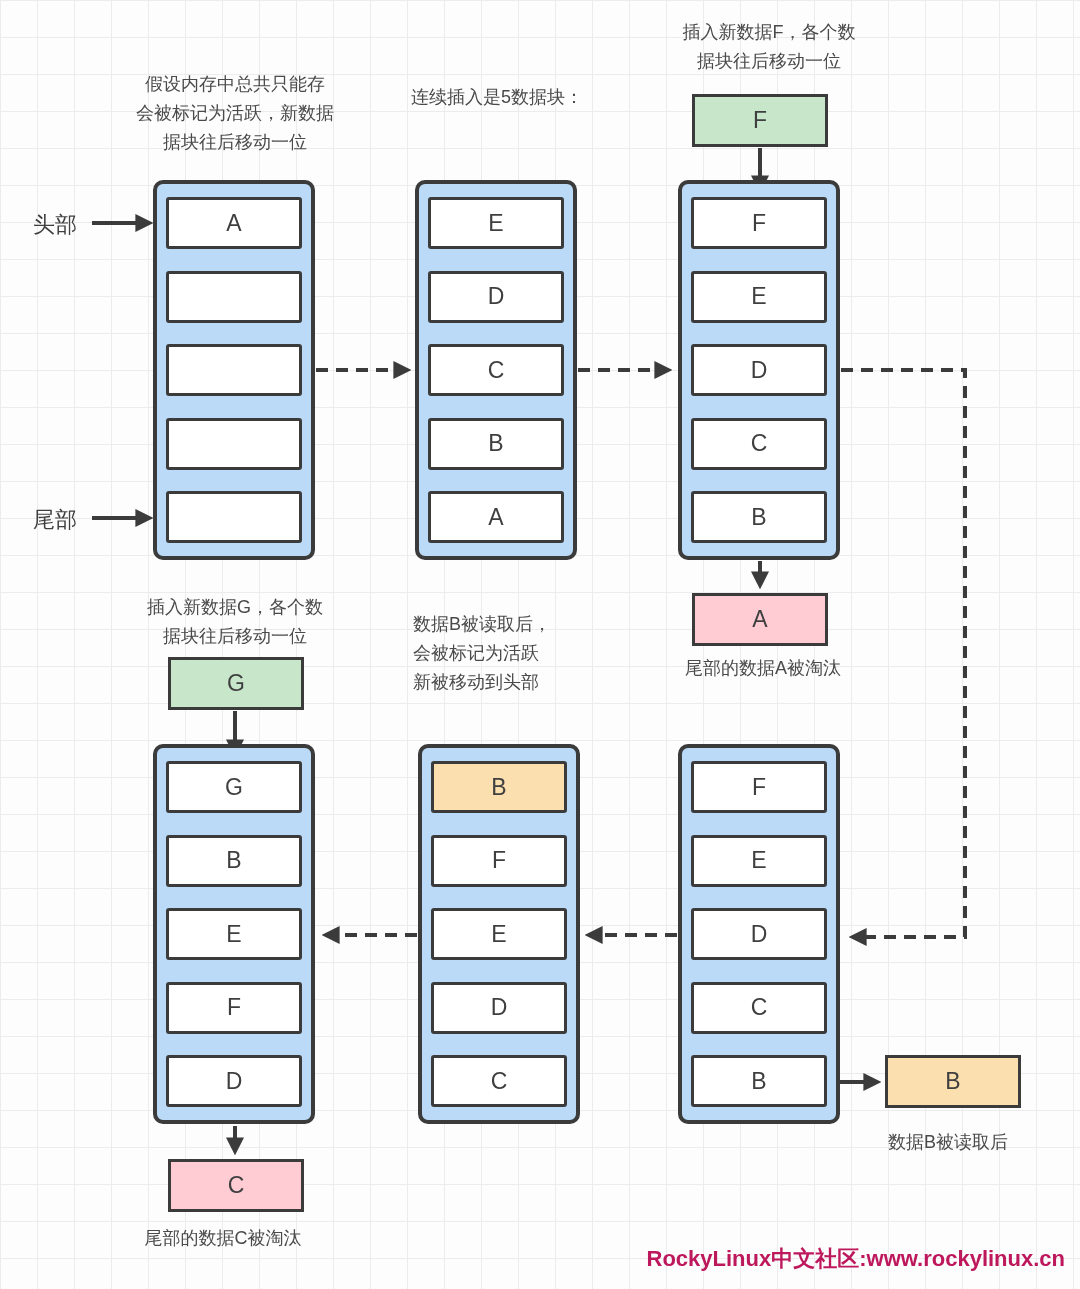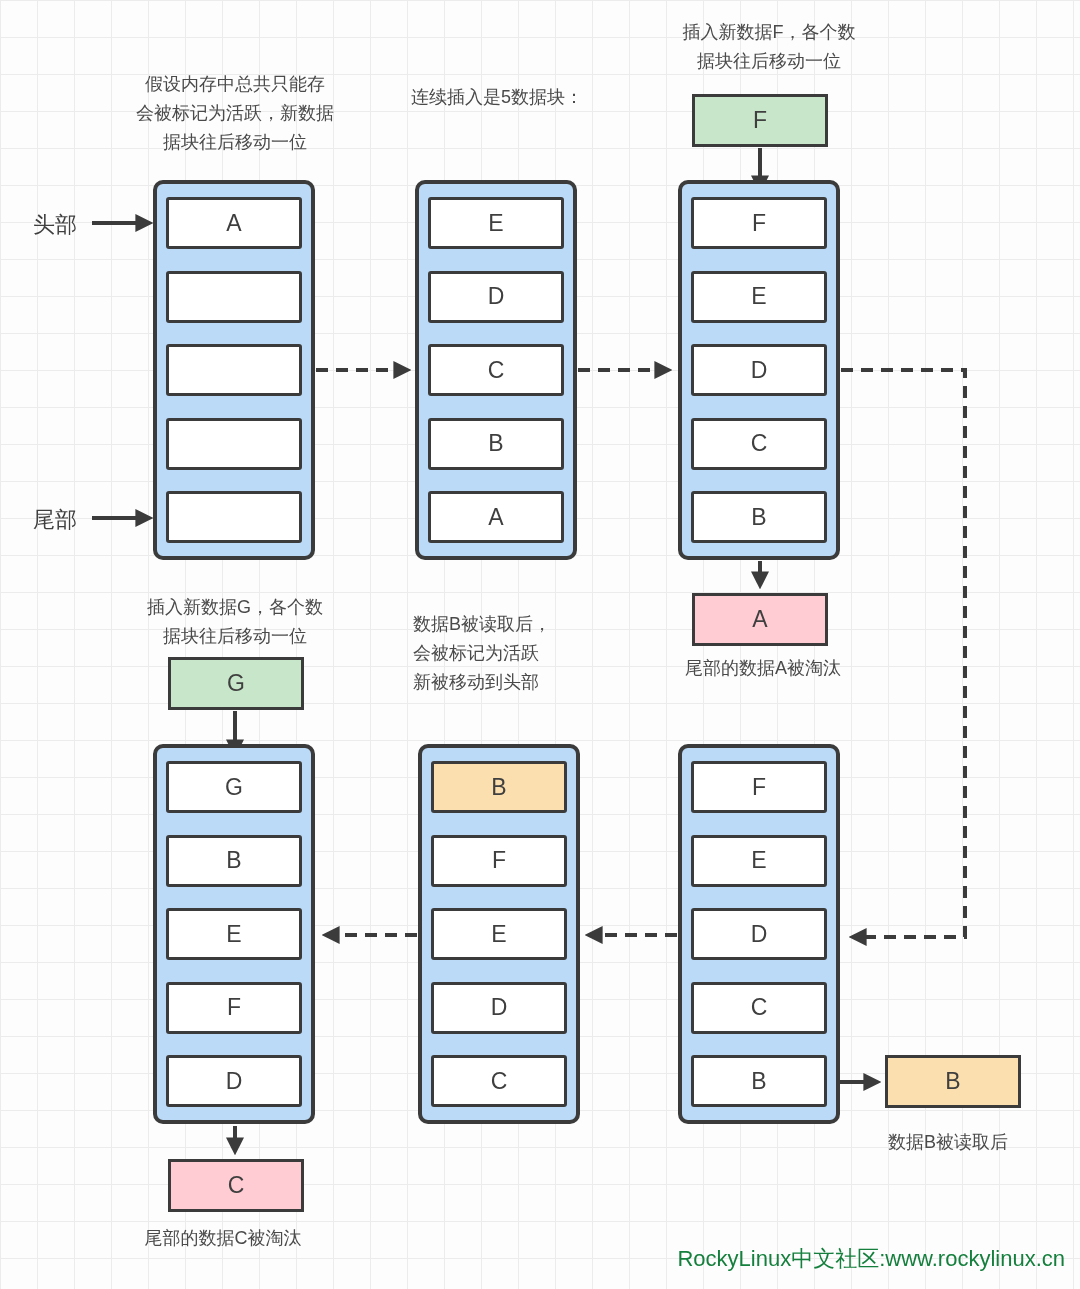--- a/index.html
+++ b/index.html
@@ -33,21 +33,21 @@
     border:3px solid #3b3b3b;display:flex;align-items:center;justify-content:center;
     font-size:23px;color:#3f3f3f;
   }
   .block.green{background:#c8e6c9;}
   .block.pink{background:#ffccd4;}
   .block.orange{background:#fcdfae;}
   
   .note{position:absolute;font-size:18px;line-height:29px;color:#4a4a4a;text-align:center;}
   .note.left{text-align:left;margin-left:10px;}
   .ptr-label{position:absolute;font-size:22px;color:#3f3f3f;}
-  .watermark{position:absolute;font-size:22px;font-weight:normal;color:#15803d;white-space:nowrap;}
+  .watermark{position:absolute;font-size:22px;font-weight:bold;color:#be185d;white-space:nowrap;}
   svg.arrows{position:absolute;left:0;top:0;pointer-events:none;}
 </style>
 </head>
 <body>
 
 <svg class="arrows" width="1080" height="1289" viewBox="0 0 1080 1289">
   <defs>
     <marker id="ah" viewBox="0 0 10 10" refX="7" refY="5" markerWidth="4.5" markerHeight="4.5" orient="auto-start-reverse">
       <path d="M0,0 L10,5 L0,10 z" fill="#3b3b3b"></path>
     </marker>

